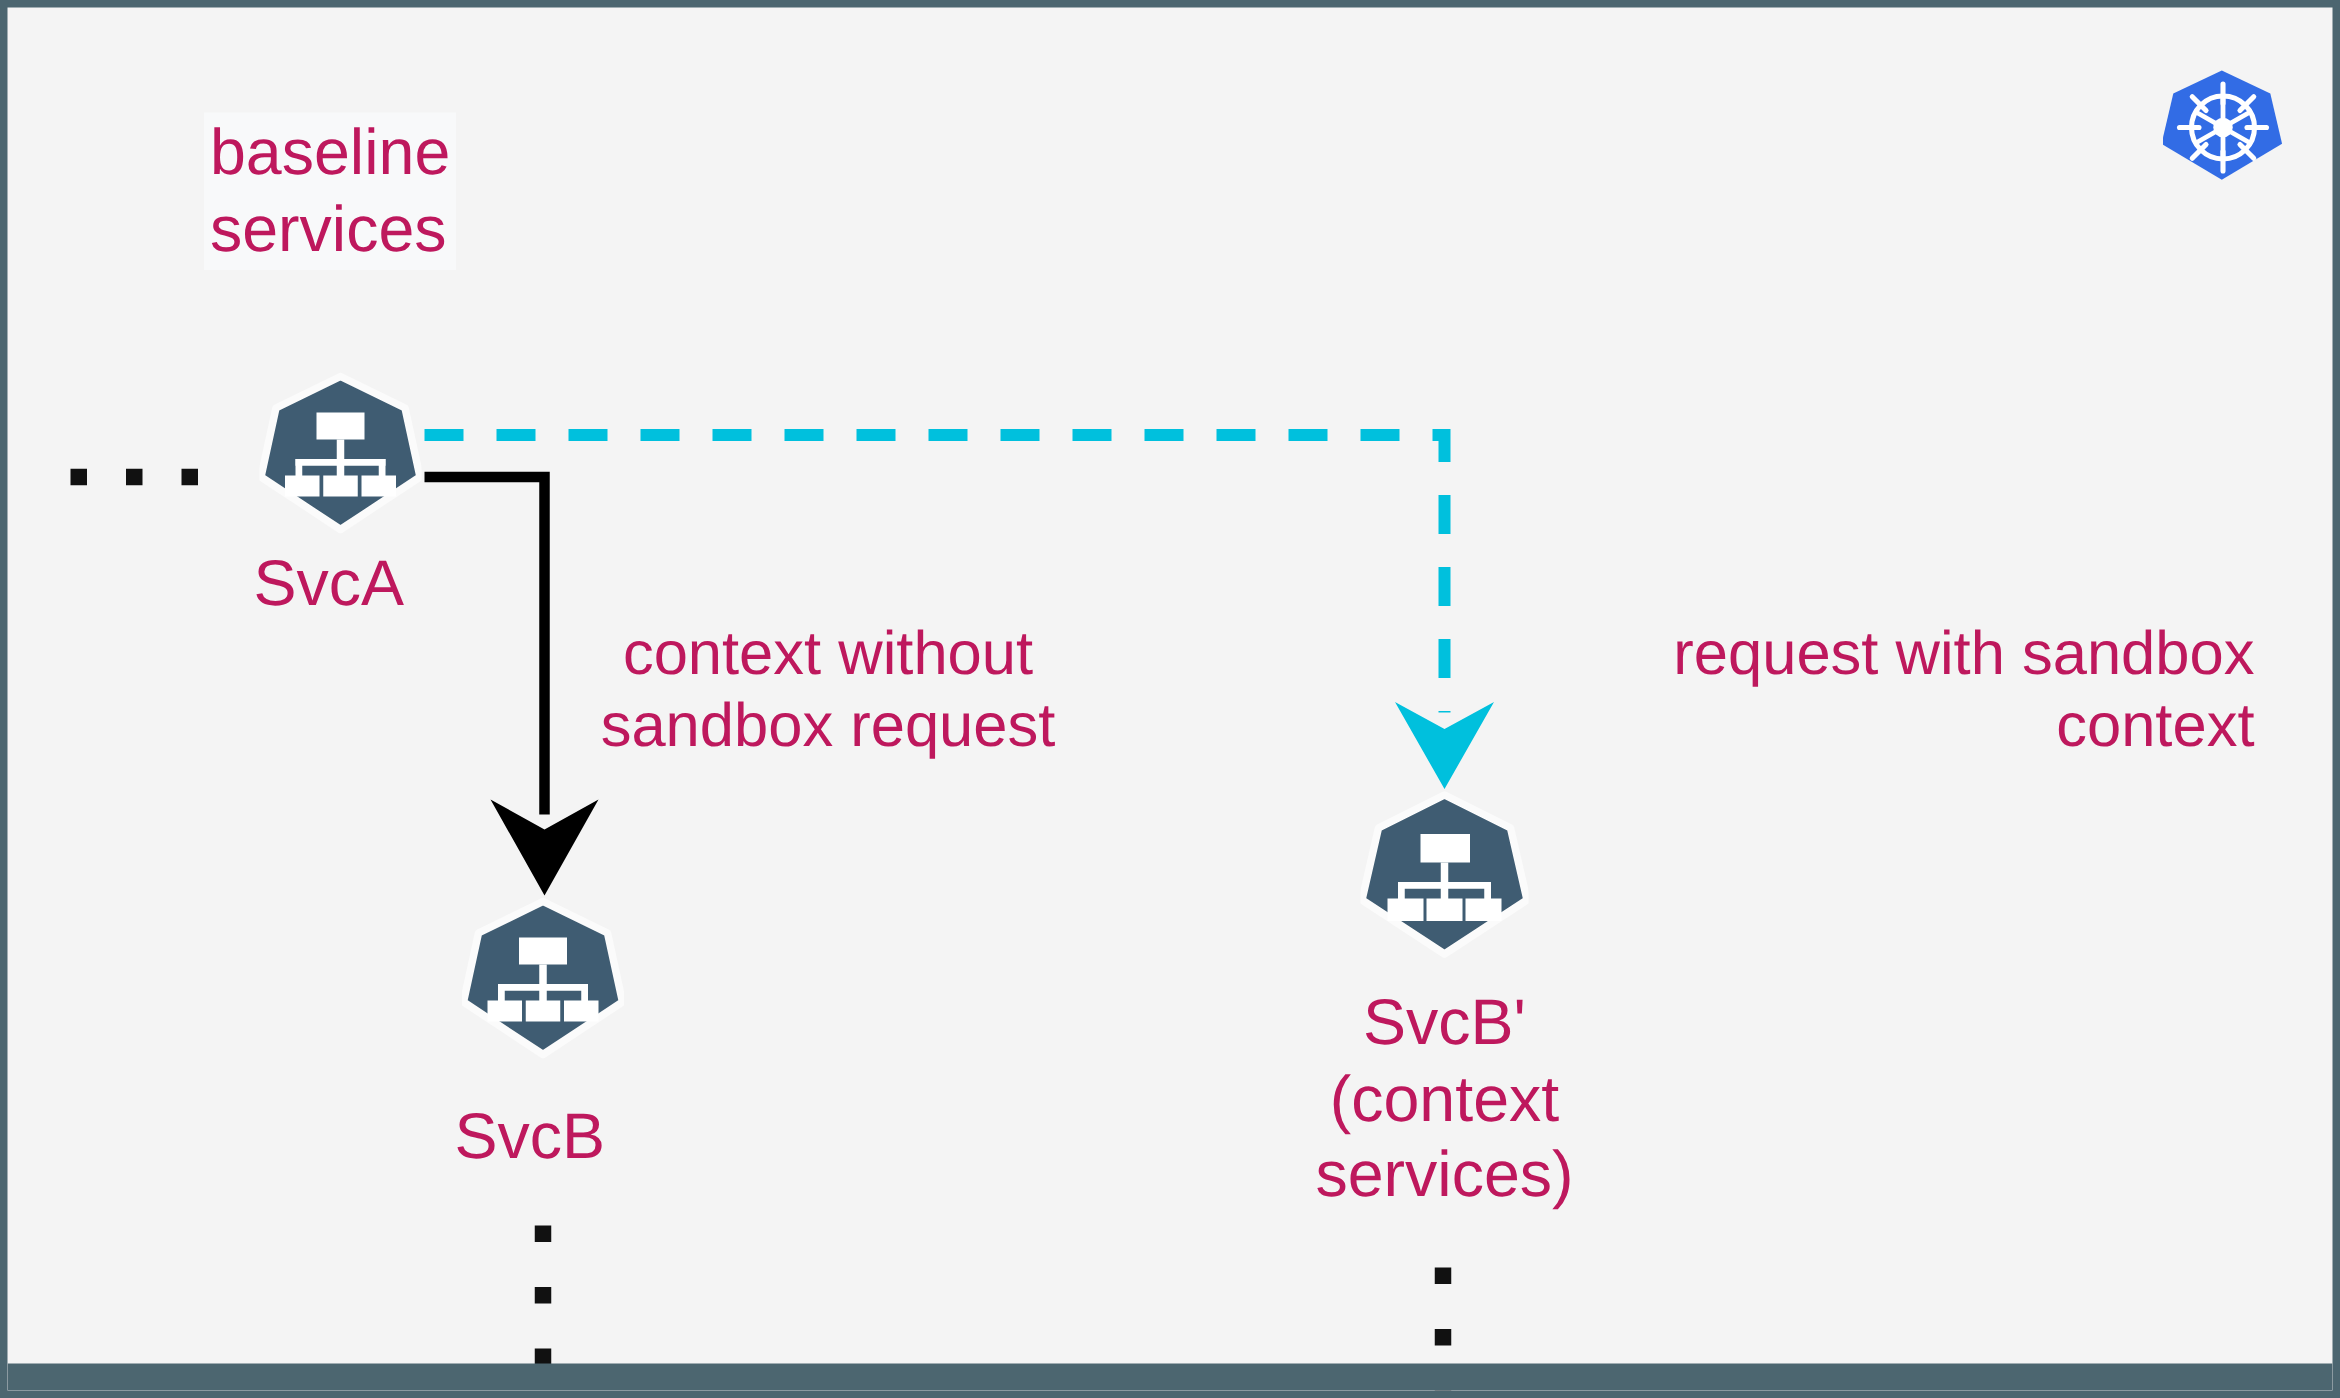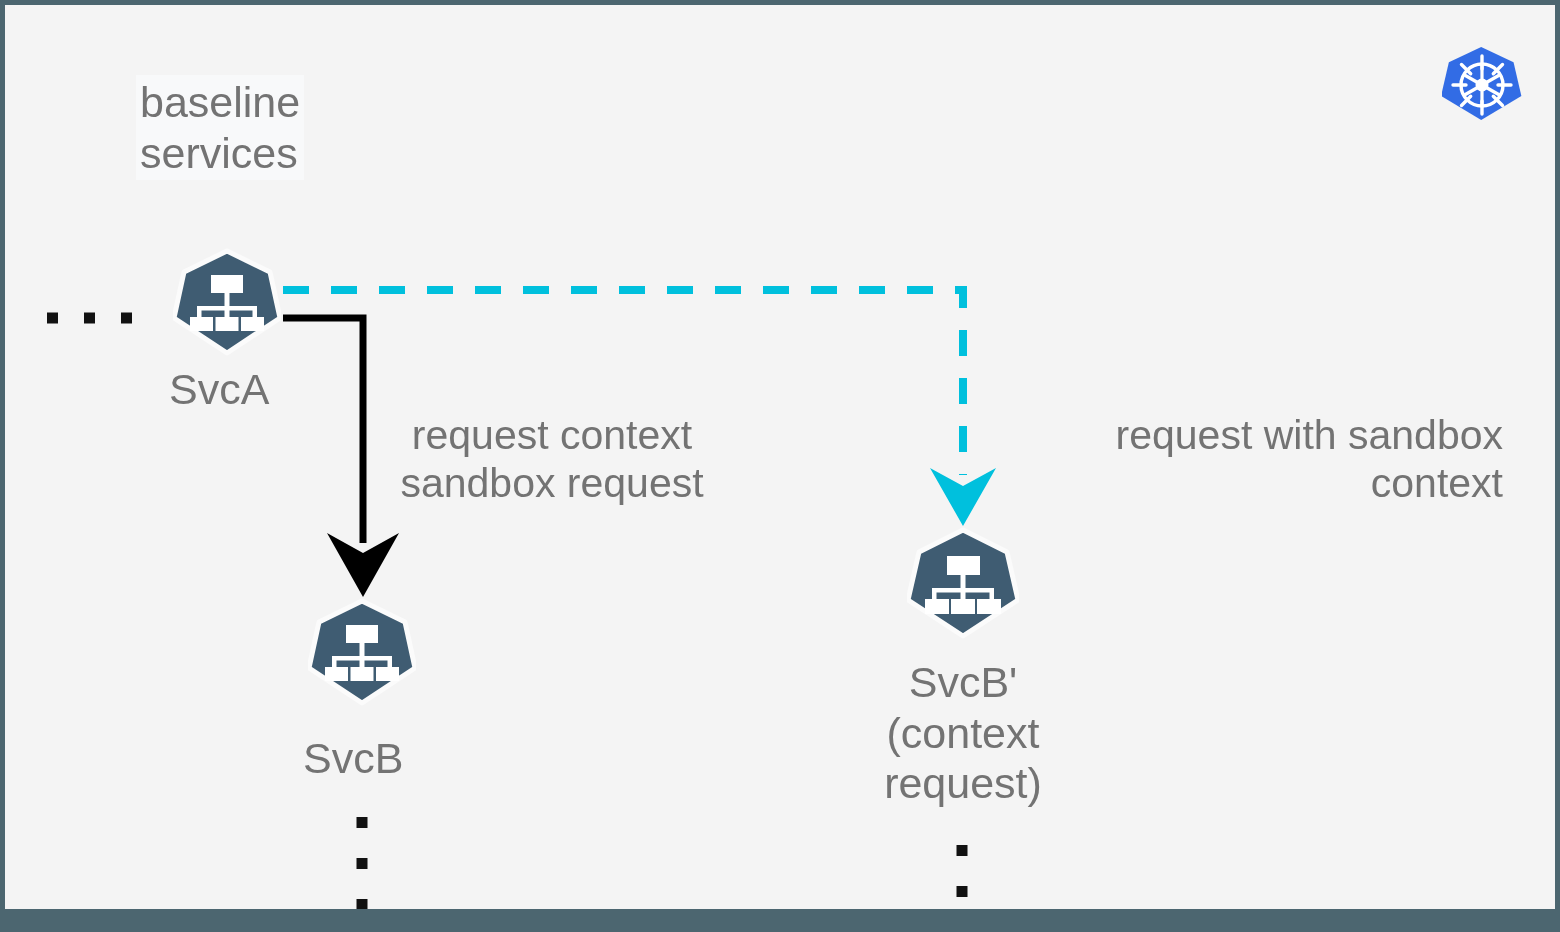--- a/index.html
+++ b/index.html
@@ -24,21 +24,21 @@
     left: 0;
     right: 0;
     bottom: 0;
     height: 18px;
     background: #4c6670;
   }
 
   
   .txt {
     position: absolute;
-    color: #737373;
+    color: #be185d;
     font-family: "Liberation Sans", sans-serif;
     white-space: pre;
     line-height: 1.18;
   }
   #baseline-label {
     left: 131px;
     top: 70px;
     font-size: 43px;
     background: #f8f9fa;
     padding: 2px 4px;
@@ -193,22 +193,22 @@
         <rect x="53.5" y="61" width="5" height="12"></rect>
         <rect x="82.5" y="61" width="4.5" height="12"></rect>
         <rect x="18" y="72" width="24" height="15"></rect>
         <rect x="44" y="72" width="24" height="15"></rect>
         <rect x="70" y="72" width="24" height="15"></rect>
       </g>
     </svg>
   </div>
   <div class="txt" id="svcbp-label"><span>SvcB'</span>
 <span>(context</span>
-<span>request)</span></div>
-
-  <div class="txt" id="label-without"><span>request context</span>
+<span>services)</span></div>
+
+  <div class="txt" id="label-without"><span>context without</span>
 <span>sandbox request</span></div>
 
   <div class="txt" id="label-with"><span>request with sandbox</span>
 <span>context</span></div>
 
   <div class="bottom-bar"></div>
 </div>
 
 </body></html>

